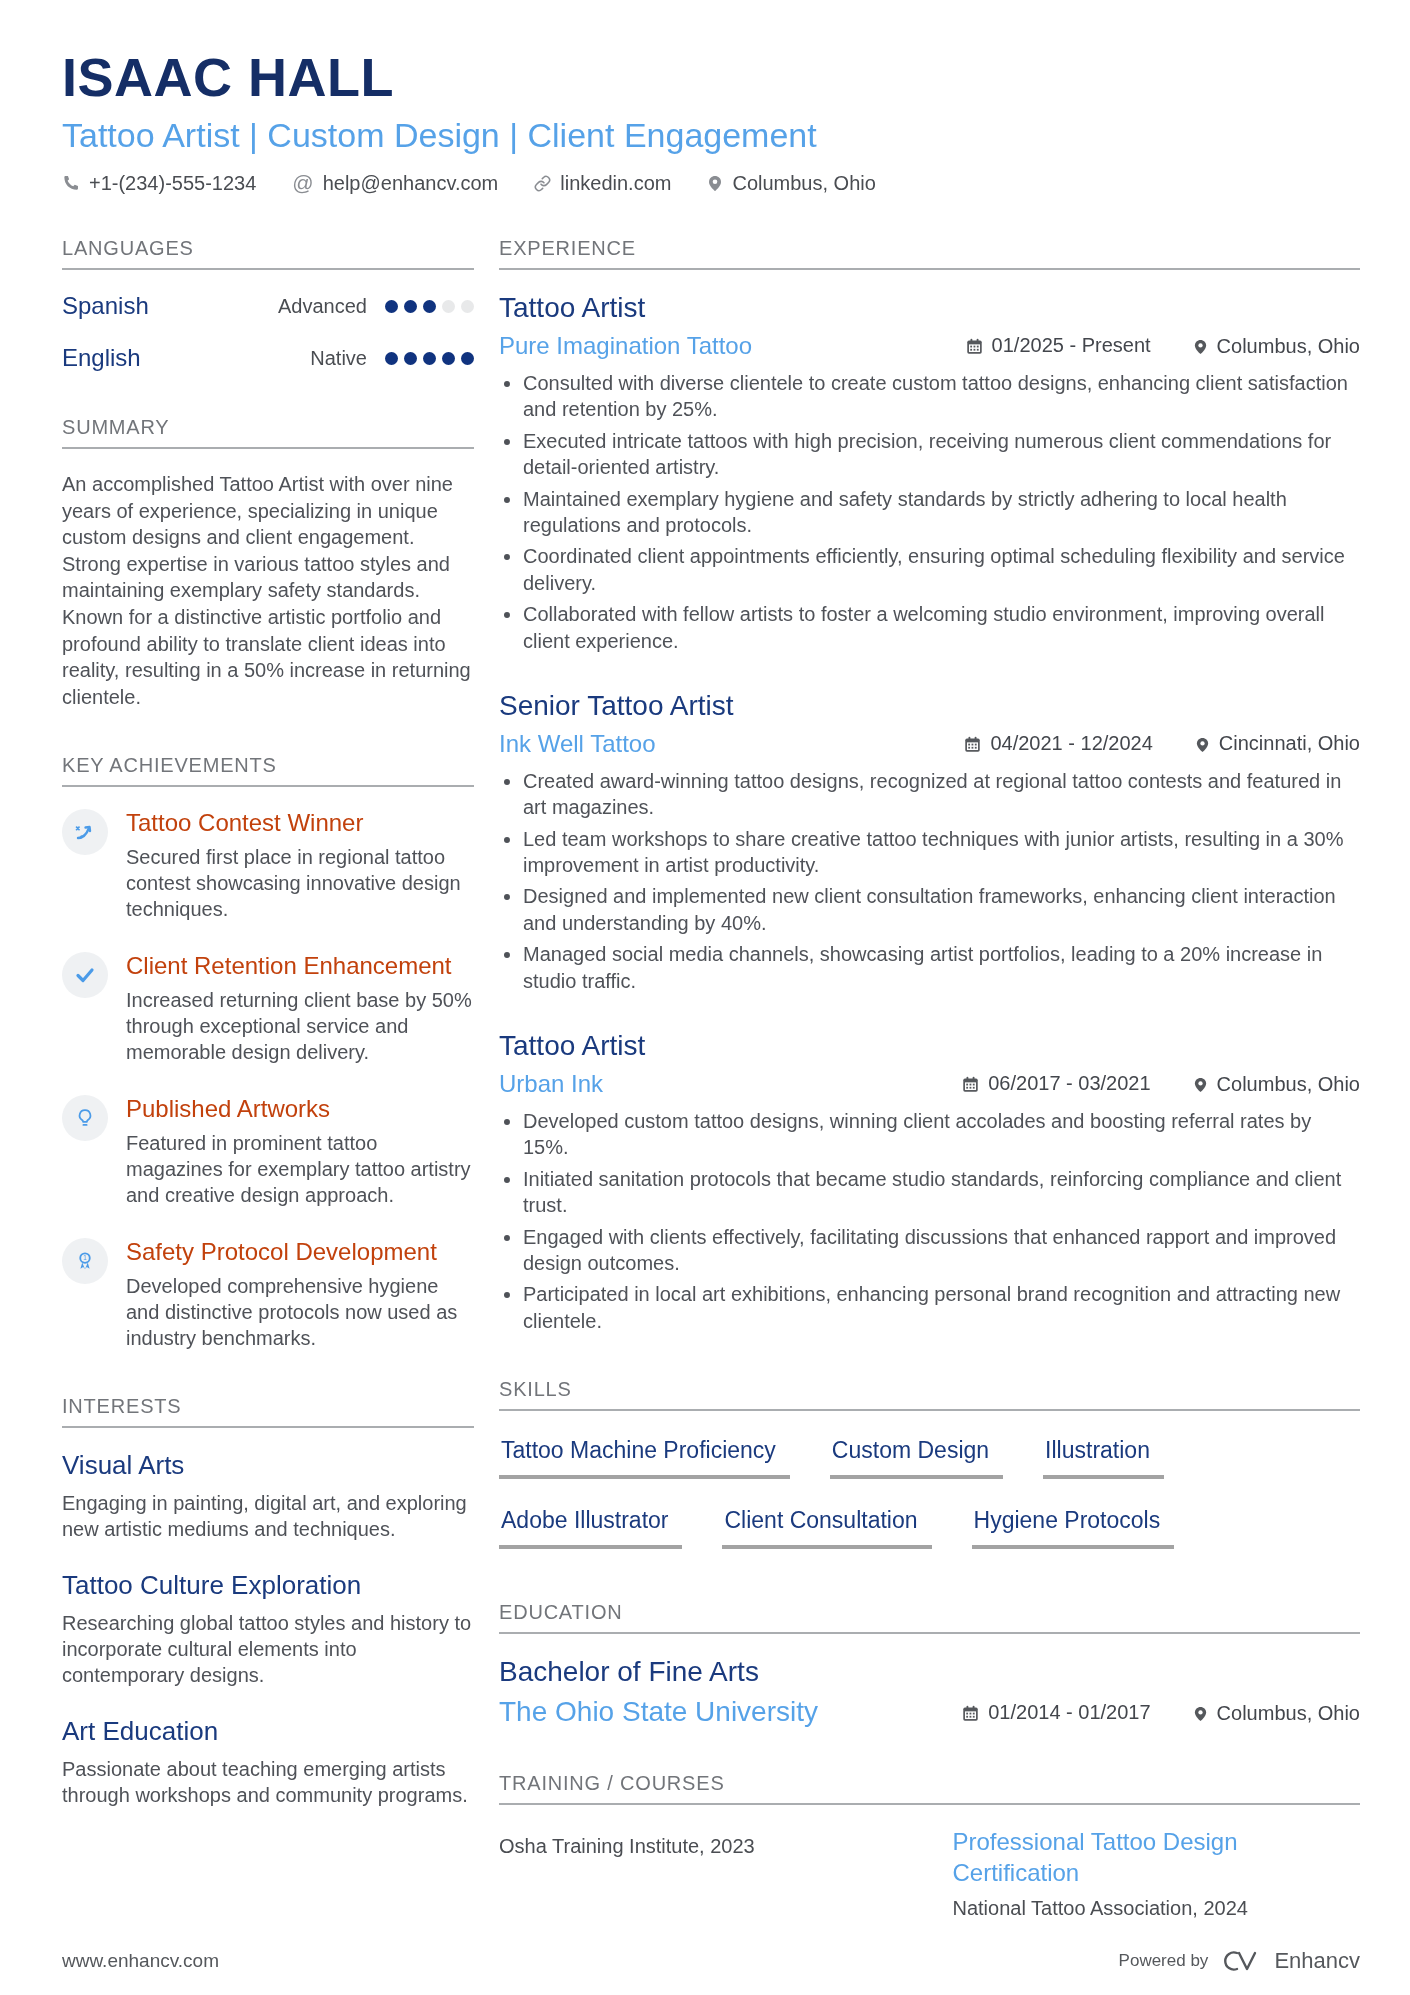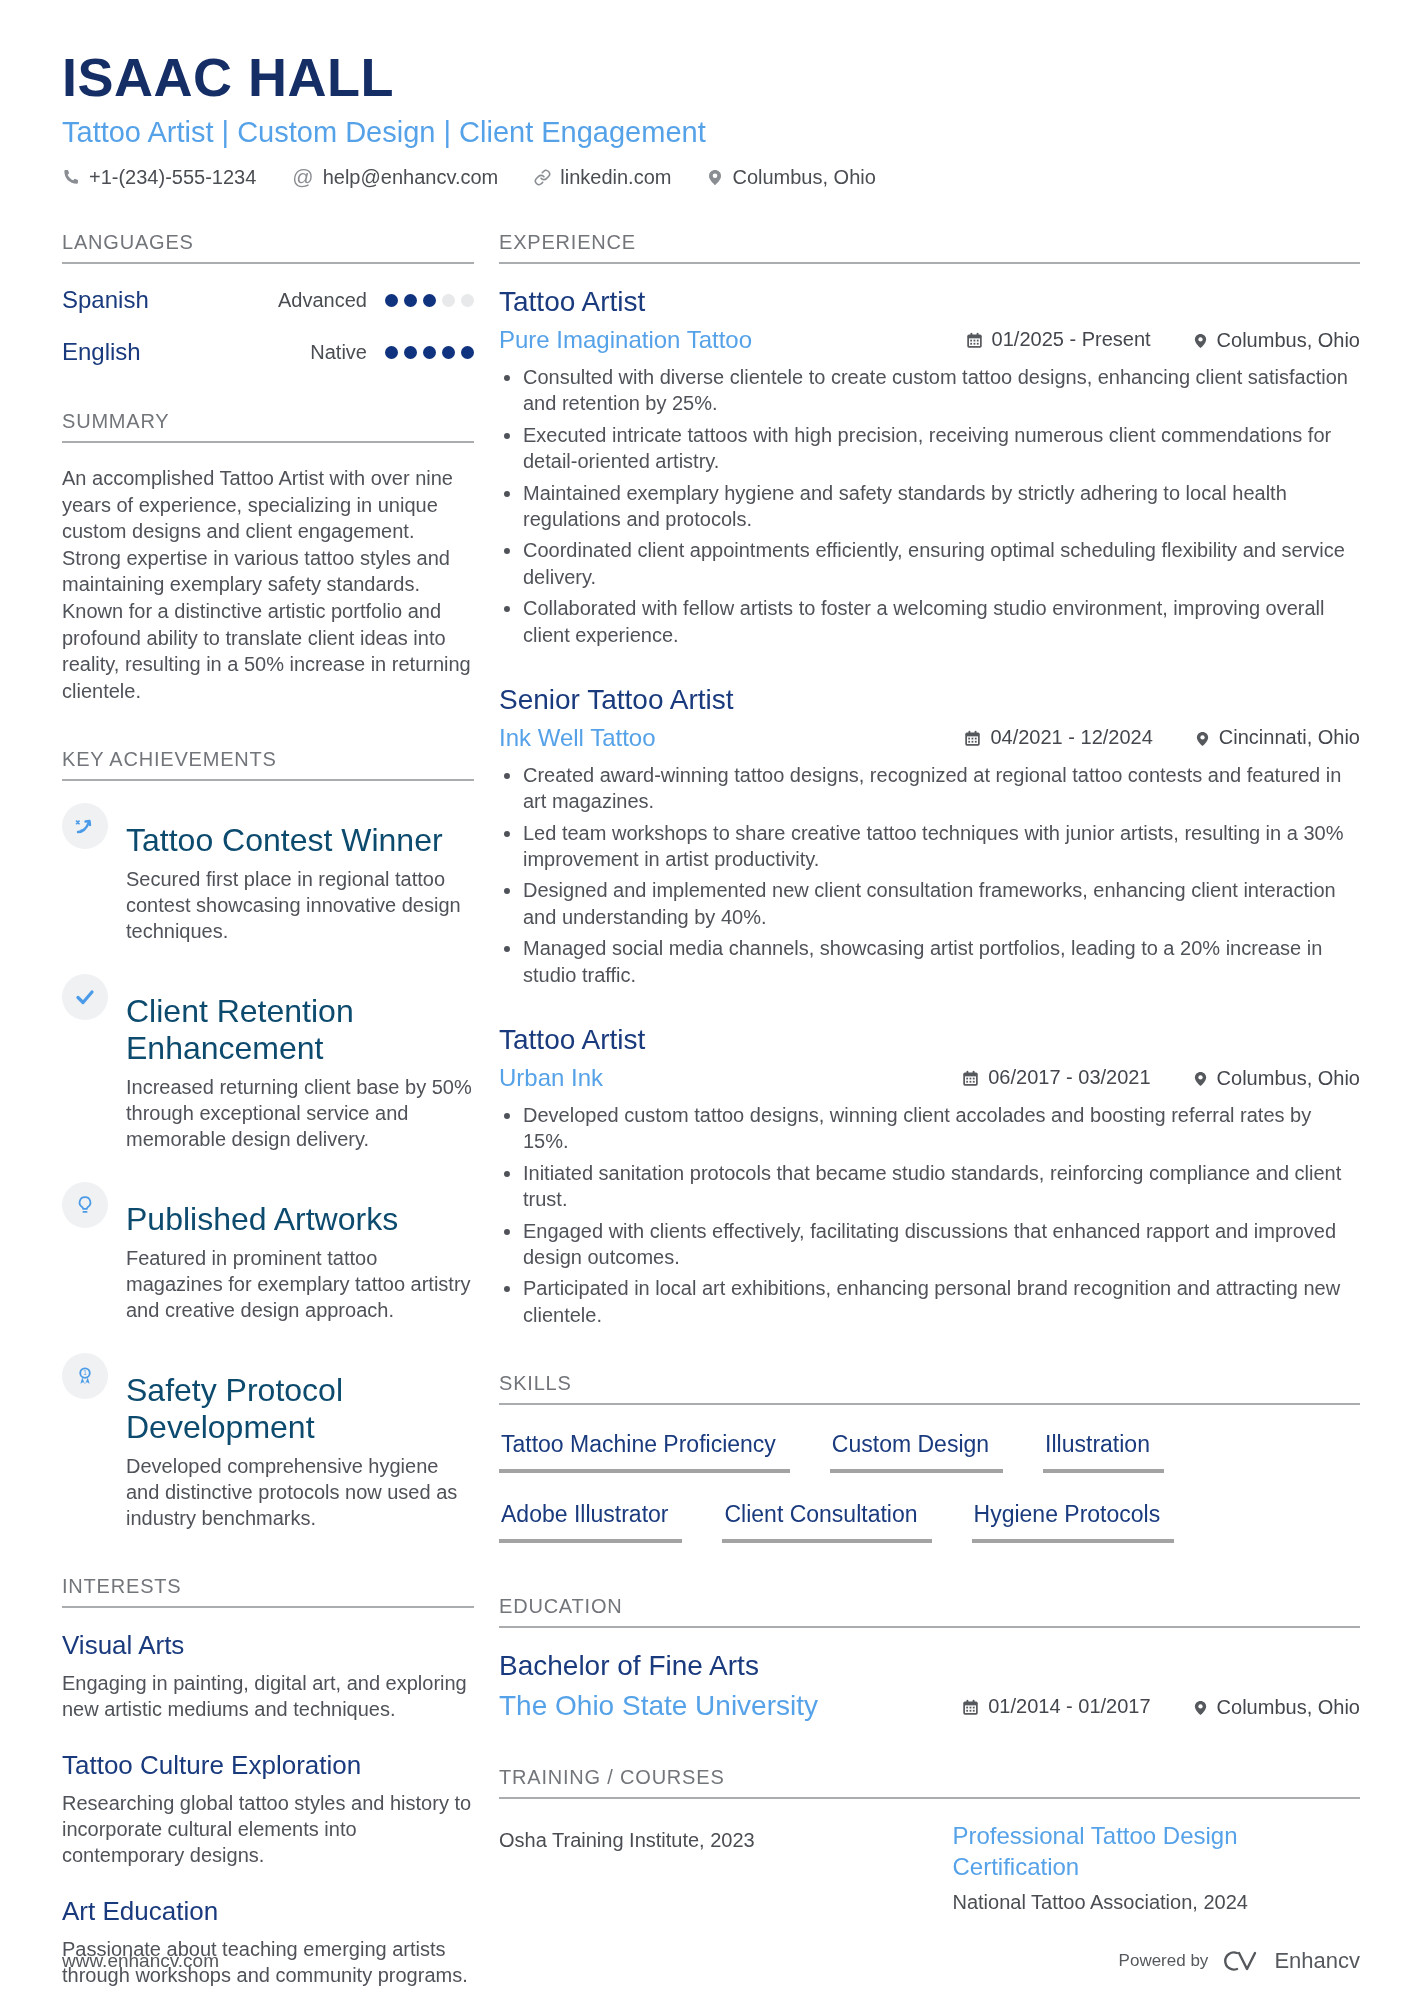--- a/index.html
+++ b/index.html
@@ -2,21 +2,21 @@
 <html><head>
 <meta charset="utf-8">
 <style>
   * { margin:0; padding:0; box-sizing:border-box; }
   html,body { background:#ffffff; }
   body { width:1410px; height:1995px; font-family:"Liberation Sans", sans-serif; color:#4f5258; }
   .page { position:relative; width:1410px; height:1995px; background:#fff; padding:46px 50px 0 62px; overflow:hidden; }
 
   
   .name { font-size:54px; font-weight:700; color:#152e66; letter-spacing:.5px; }
-  .subtitle { font-size:29px; color:#56a2e8; margin-top:8px; }
+  .subtitle { font-size:34px; color:#56a2e8; margin-top:8px; }
   .contact-row { display:flex; align-items:center; gap:36px; margin-top:16px; font-size:20px; color:#4a4d52; }
   .contact-item { display:flex; align-items:center; gap:9px; }
   .cicon { color:#8a8d92; display:inline-flex; }
   .at-glyph { font-size:21px; color:#8a8d92; }
 
   
   .columns { display:flex; gap:25px; margin-top:42px; }
   .col-left { width:412px; flex:0 0 412px; }
   .col-right { flex:1; min-width:0; }
 
@@ -31,21 +31,21 @@
   .dots { display:flex; gap:6px; margin-left:18px; }
   .dot { width:13px; height:13px; border-radius:50%; background:#e8e9ea; }
   .dot.filled { background:#10337f; }
 
   
   .summary-text { font-size:20px; line-height:1.33; color:#4f5258; }
 
   
   .ach-item { display:flex; gap:18px; margin-bottom:30px; }
   .ach-icon-wrap { flex:0 0 46px; width:46px; height:46px; border-radius:50%; background:#eff1f3; display:flex; align-items:center; justify-content:center; color:#4b9be8; }
-  .ach-title { font-size:32px; color:#0c4a6e; margin-bottom:7px;margin-top:19px; }
+  .ach-title { font-size:24px; color:#c2410c; margin-bottom:7px; }
   .ach-text { font-size:20px; line-height:1.3; color:#4f5258; }
 
   
   .int-item { margin-bottom:28px; }
   .int-title { font-size:26px; color:#1a3a7e; margin-bottom:9px; }
   .int-text { font-size:20px; line-height:1.3; color:#4f5258; }
 
   
   .job { margin-bottom:36px; }
   .job-title { font-size:28px; color:#1a3a7e; font-weight:400; }

